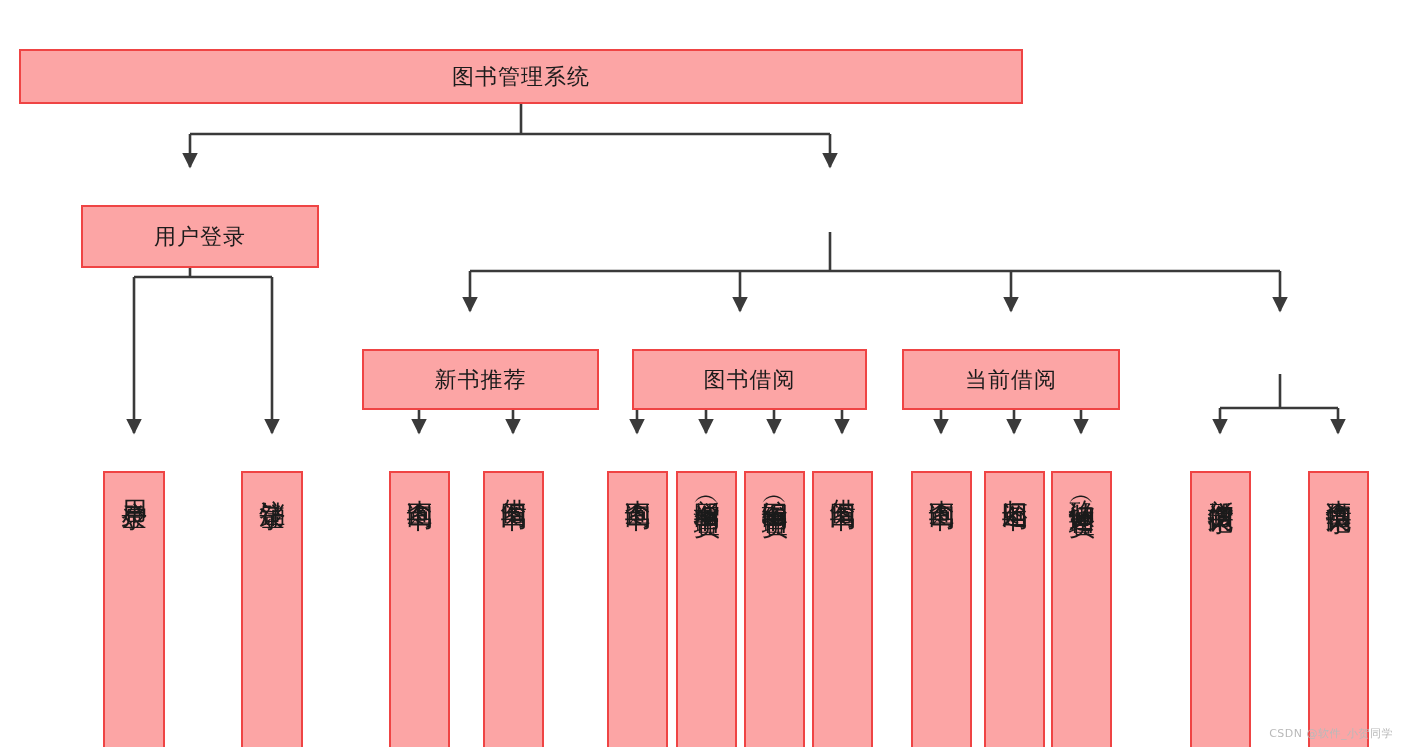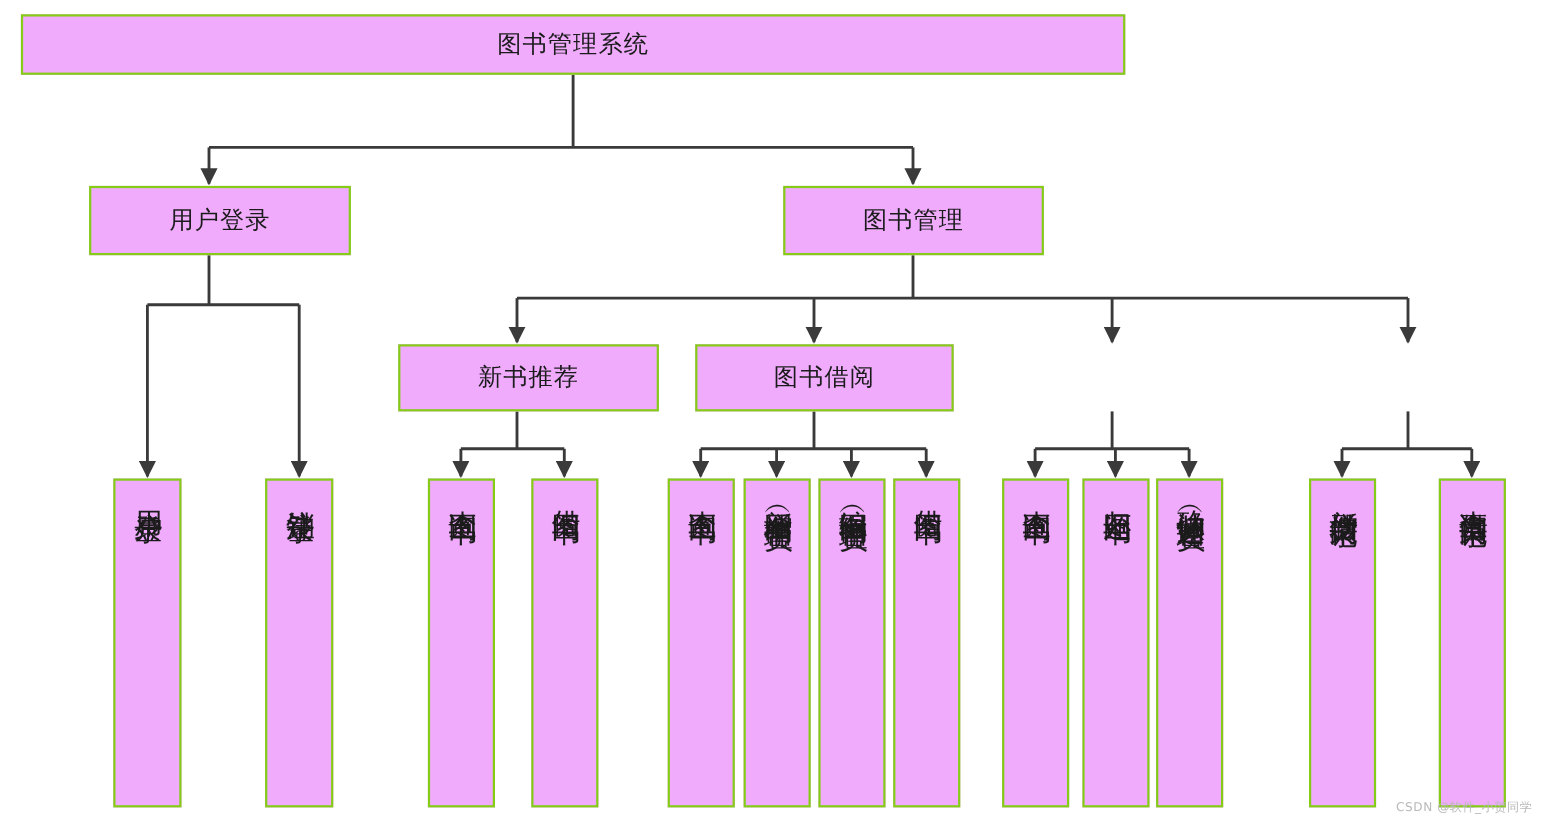--- a/index.html
+++ b/index.html
@@ -22,26 +22,27 @@
     position: absolute;
     left: 0;
     top: 0;
     width: 1405px;
     height: 747px;
     pointer-events: none;
   }
   .node {
     position: absolute;
     box-sizing: border-box;
-    background: #f0abfc;
-    border: 2px solid #84cc16;
+    background: #fca5a5;
+    border: 2px solid #ef4444;
     display: flex;
     align-items: center;
     justify-content: center;
     color: #1b1b1b;
+    margin-top: 36px;
   }
   .node .label {
     display: block;
     text-align: center;
     line-height: 1.25;
     white-space: nowrap;
   }
   
   .node.horiz .label {
     font-size: 22px;
@@ -129,29 +130,29 @@
     </g>
   </svg>
 
   <div class="node horiz" style="left: 19px; top: 13px; width: 1004px; height: 55px;">
     <span class="label">图书管理系统</span>
   </div>
 
   <div class="node horiz" style="left: 81px; top: 169px; width: 238px; height: 63px;">
     <span class="label">用户登录</span>
   </div>
-  <div class="node horiz" style="left: 712px; top: 169px; width: 237px; height: 63px;">
-    <span class="label">图书管理</span>
-  </div>
 
   <div class="node horiz" style="left: 362px; top: 313px; width: 237px; height: 61px;">
     <span class="label">新书推荐</span>
   </div>
   <div class="node horiz" style="left: 632px; top: 313px; width: 235px; height: 61px;">
     <span class="label">图书借阅</span>
+  </div>
+  <div class="node horiz" style="left: 902px; top: 313px; width: 218px; height: 61px;">
+    <span class="label">当前借阅</span>
   </div>
 
   <div class="node vert" style="left: 103px; top: 435px; width: 62px; height: 299px;">
     <span class="label">用户登录</span>
   </div>
   <div class="node vert" style="left: 241px; top: 435px; width: 62px; height: 299px;">
     <span class="label">注销登录</span>
   </div>
   <div class="node vert" style="left: 389px; top: 435px; width: 61px; height: 299px;">
     <span class="label">查询图书</span>

